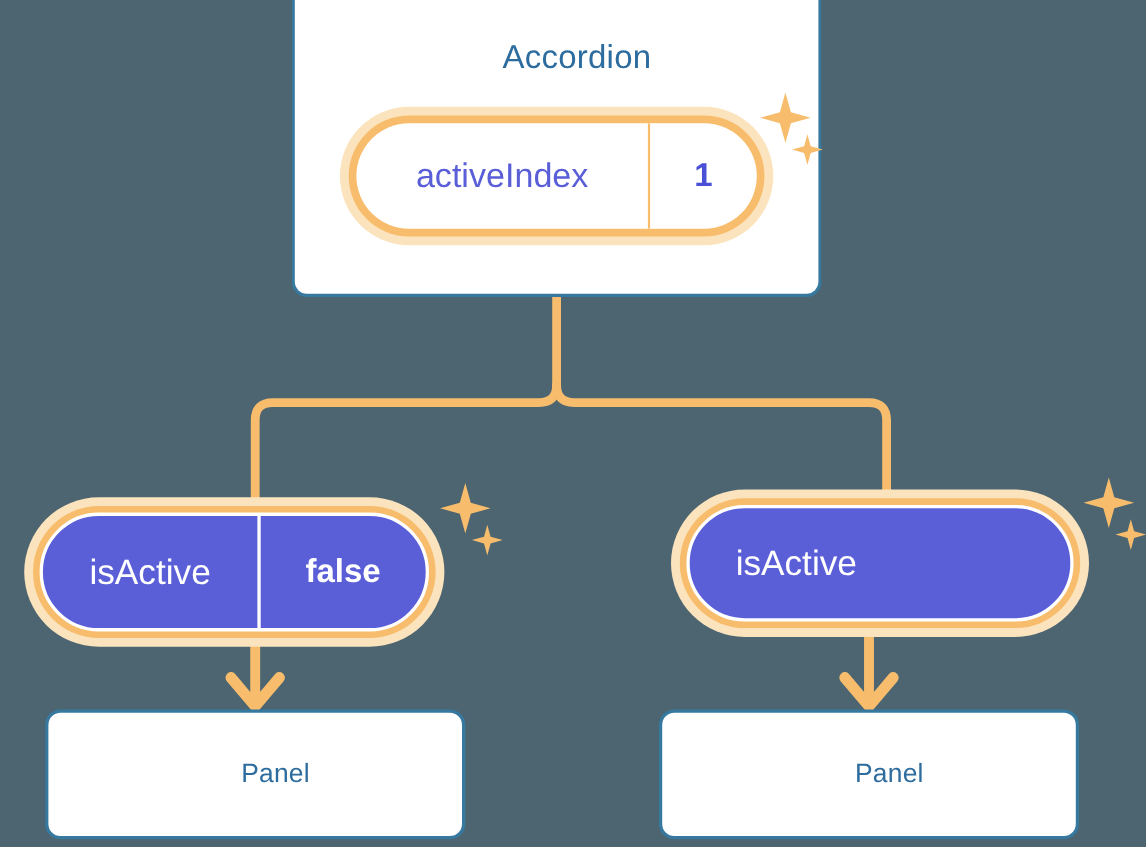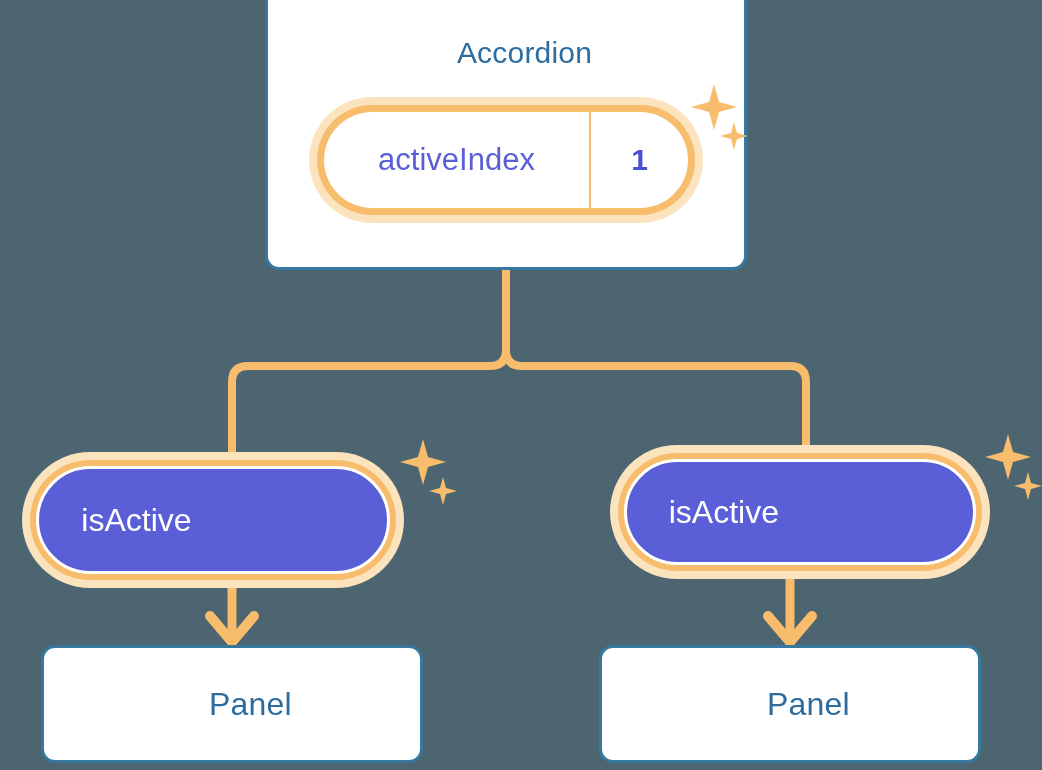--- a/index.html
+++ b/index.html
@@ -67,21 +67,21 @@
   
   .panel-card {
     width: 382px;
     height: 118px;
     display: flex;
     align-items: center;
     justify-content: center;
   }
   #panel-left  { left: 41px;  top: 645px; }
   #panel-right { left: 599px; top: 645px; }
-  .panel-card .card-title { font-size: 32px; margin: 0; }
+  .panel-card .card-title { font-size: 24px; margin: 0; }
 
   
   .pill {
     position: absolute;
     box-sizing: border-box;
     display: flex;
     align-items: stretch;
     border-radius: 999px;
     z-index: 4;
   }
@@ -206,20 +206,21 @@
     <svg width="62" height="80" viewBox="0 0 62 80">
       <path d="M26 2 L31 20 L49 25 L31 30 L26 48 L21 30 L3 25 L21 20 Z" fill="#f7bd6d"></path>
       <path d="M46 40 L49 51 L60 54 L49 57 L46 68 L43 57 L32 54 L43 51 Z" fill="#f7bd6d"></path>
     </svg>
   </div>
 
   <div class="pill pill-glow pill-dark" id="pill-left-leaf">
     <div class="pill-ring">
       <div class="pill-body">
         <div class="pill-key">isActive</div>
+        <div class="pill-val">false</div>
       </div>
     </div>
   </div>
 
   <div class="sparkle-group" id="sparkles-left-leaf">
     <svg width="62" height="80" viewBox="0 0 62 80">
       <path d="M26 2 L31 20 L49 25 L31 30 L26 48 L21 30 L3 25 L21 20 Z" fill="#f7bd6d"></path>
       <path d="M46 40 L49 51 L60 54 L49 57 L46 68 L43 57 L32 54 L43 51 Z" fill="#f7bd6d"></path>
     </svg>
   </div>

